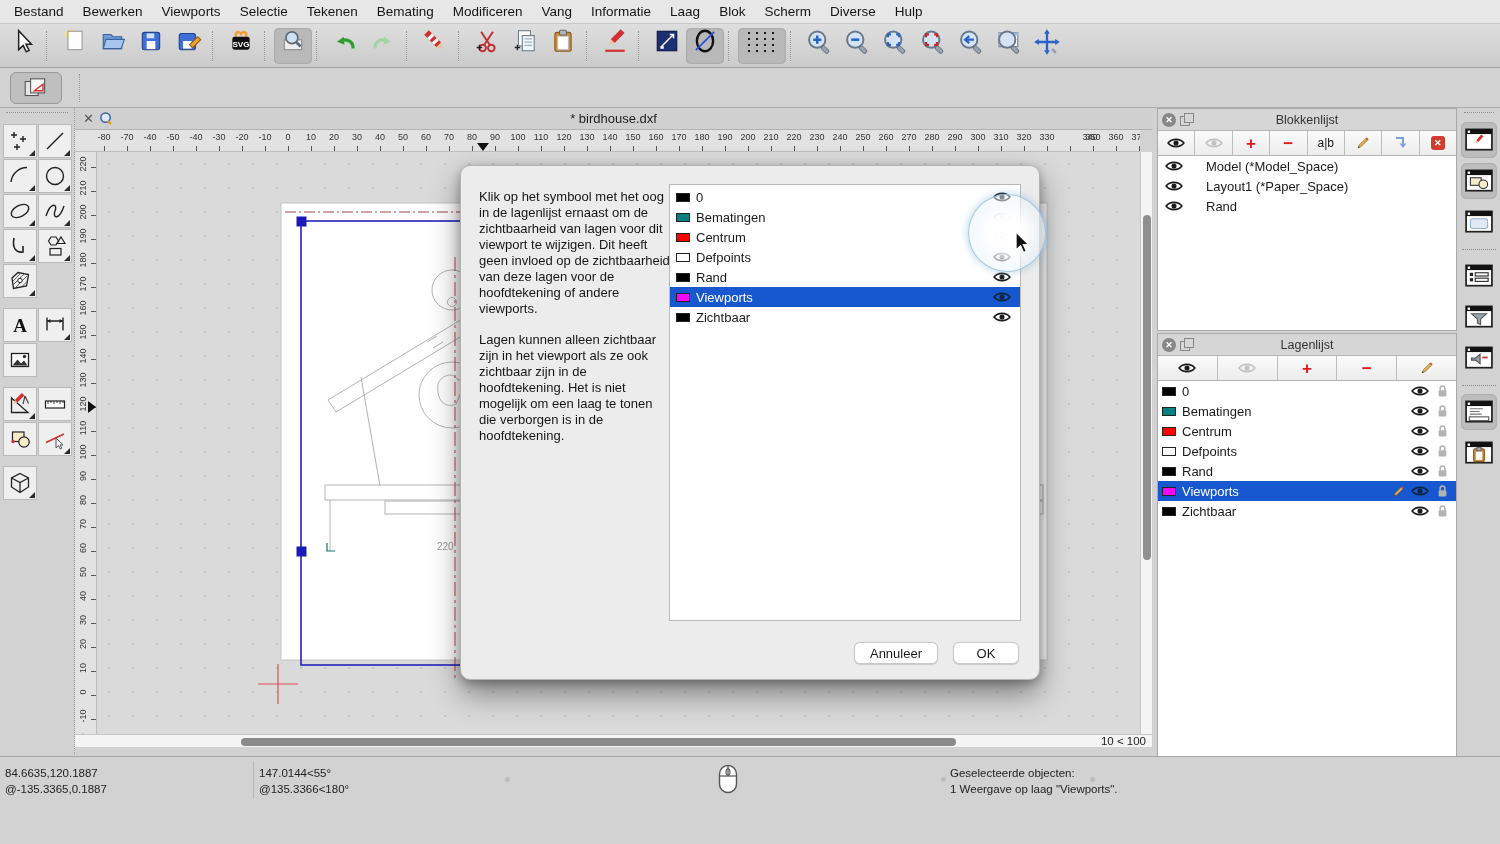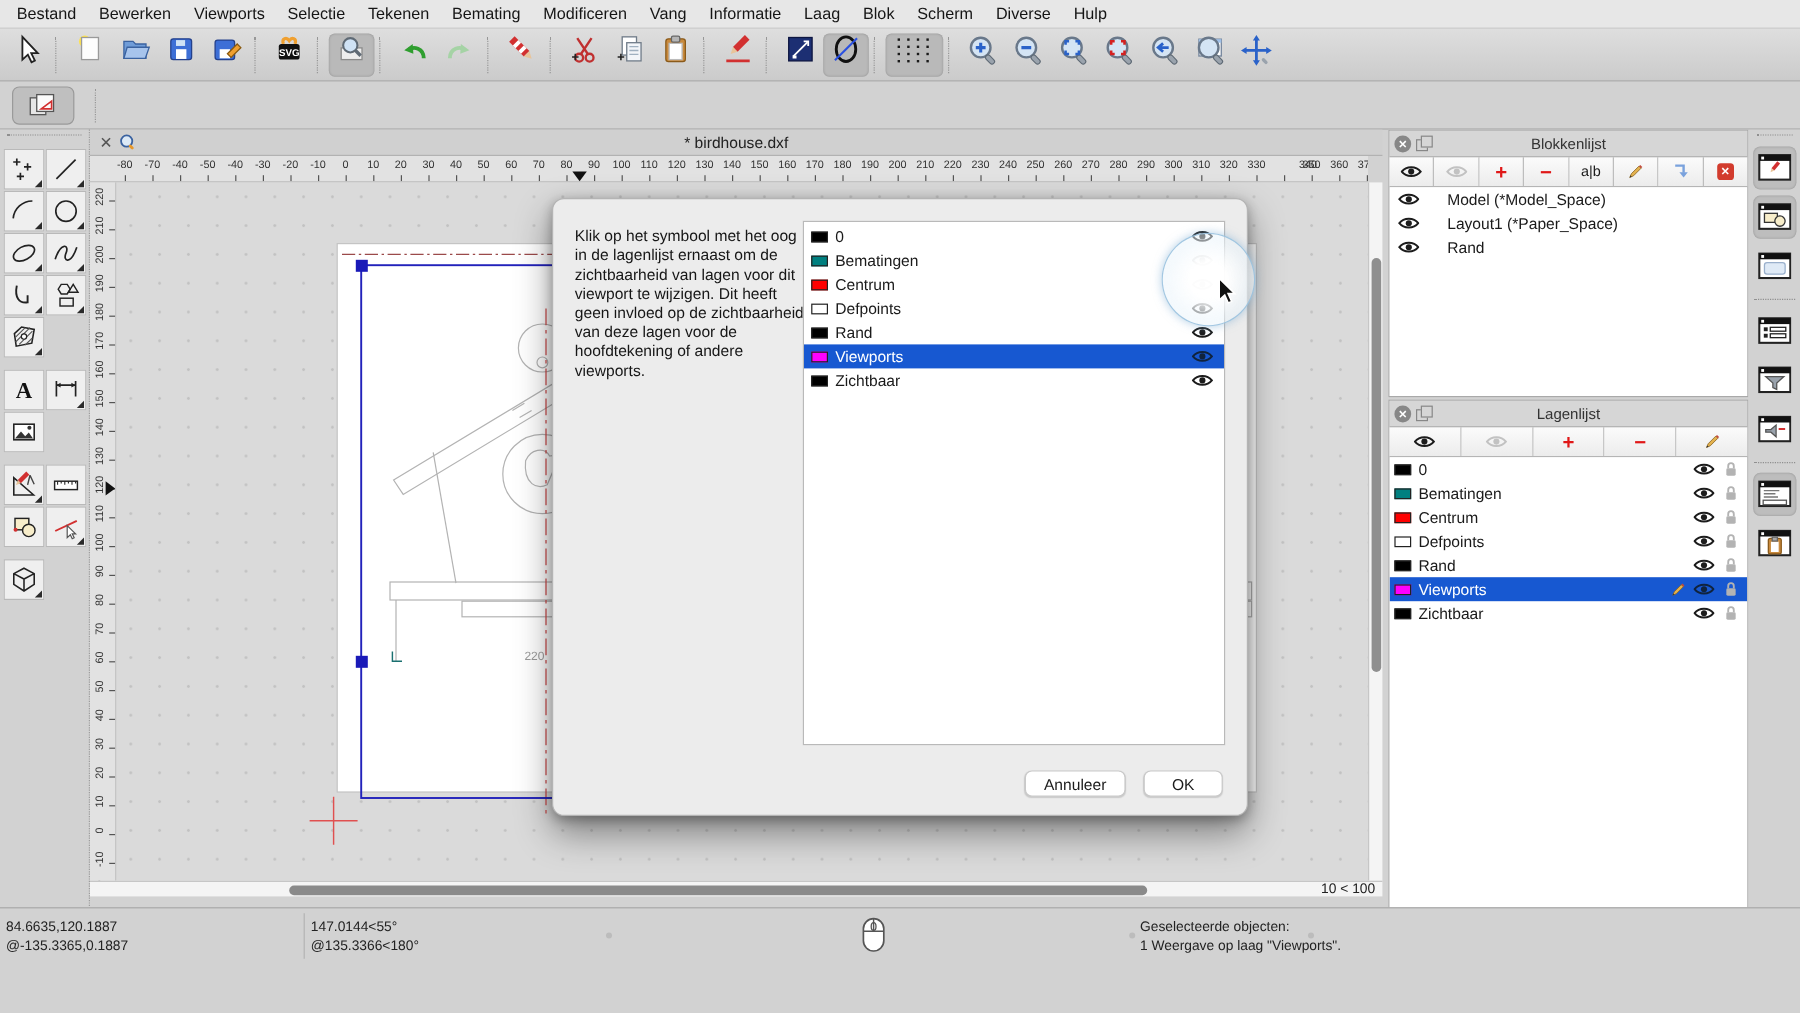--- a/index.html
+++ b/index.html
@@ -1039,20 +1039,21 @@
     <div class="sb-col" style="left:950px">
       <div>Geselecteerde objecten:</div>
       <div>1 Weergave op laag "Viewports".</div>
     </div>
     <div class="sb-dot" style="left:1090px"></div>
   </div>
 
   <div class="dialog">
     <div class="dlg-text">
       <p>Klik op het symbool met het oog in de lagenlijst ernaast om de zichtbaarheid van lagen voor dit viewport te wijzigen. Dit heeft geen invloed op de zichtbaarheid van deze lagen voor de hoofdtekening of andere viewports.</p>
+      <p>Lagen kunnen alleen zichtbaar zijn in het viewport als ze ook zichtbaar zijn in de hoofdtekening. Het is niet mogelijk om een laag te tonen die verborgen is in de hoofdtekening.</p>
     </div>
     <div class="dlg-list">
       <div class="drow">
         <span class="swatch" style="background: rgb(0, 0, 0);"></span>
         <span class="rowname">0</span>
         <span class="eyecell">
             <svg class="eye" width="18" height="12">
               <use href="#i-eye"></use>
             </svg>
           </span>

